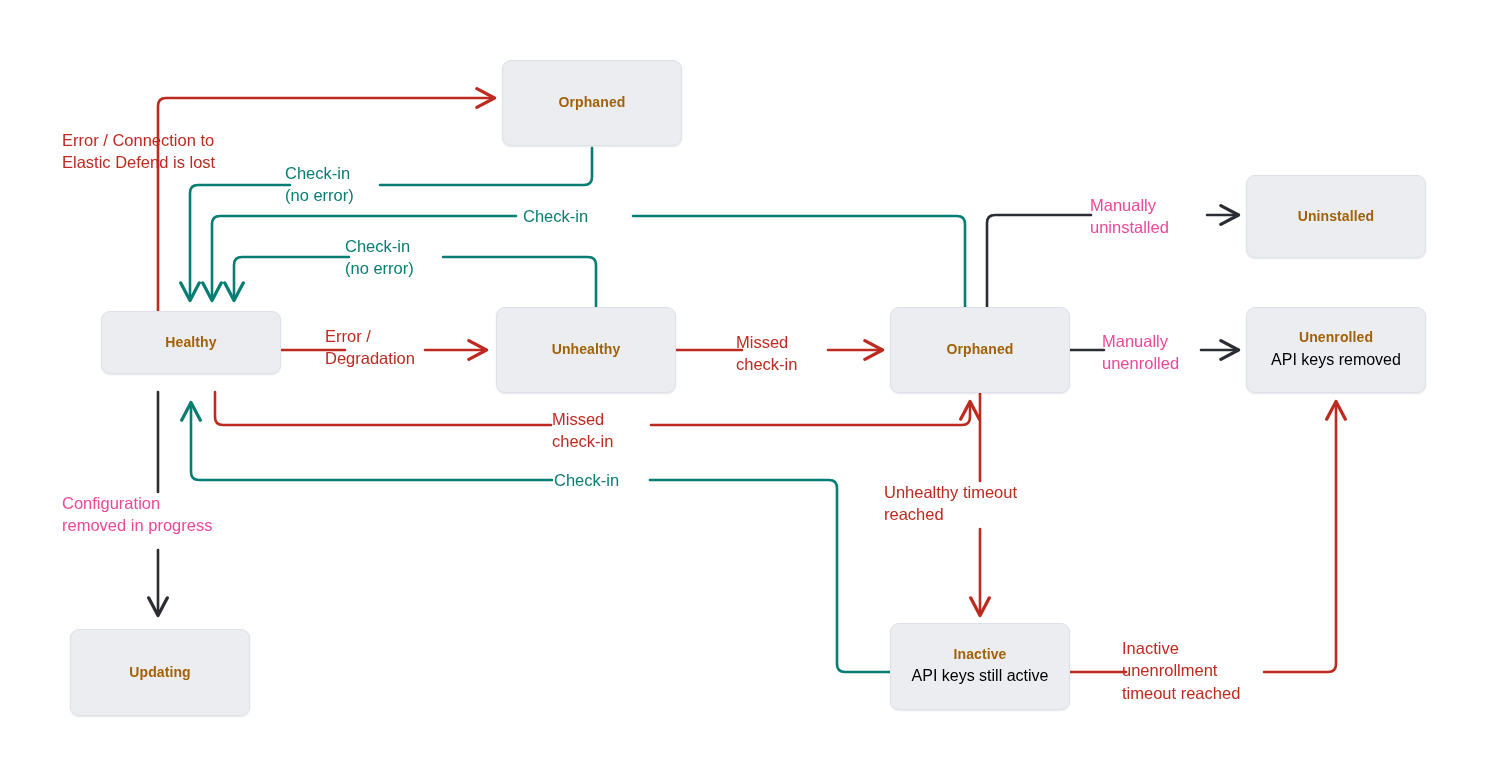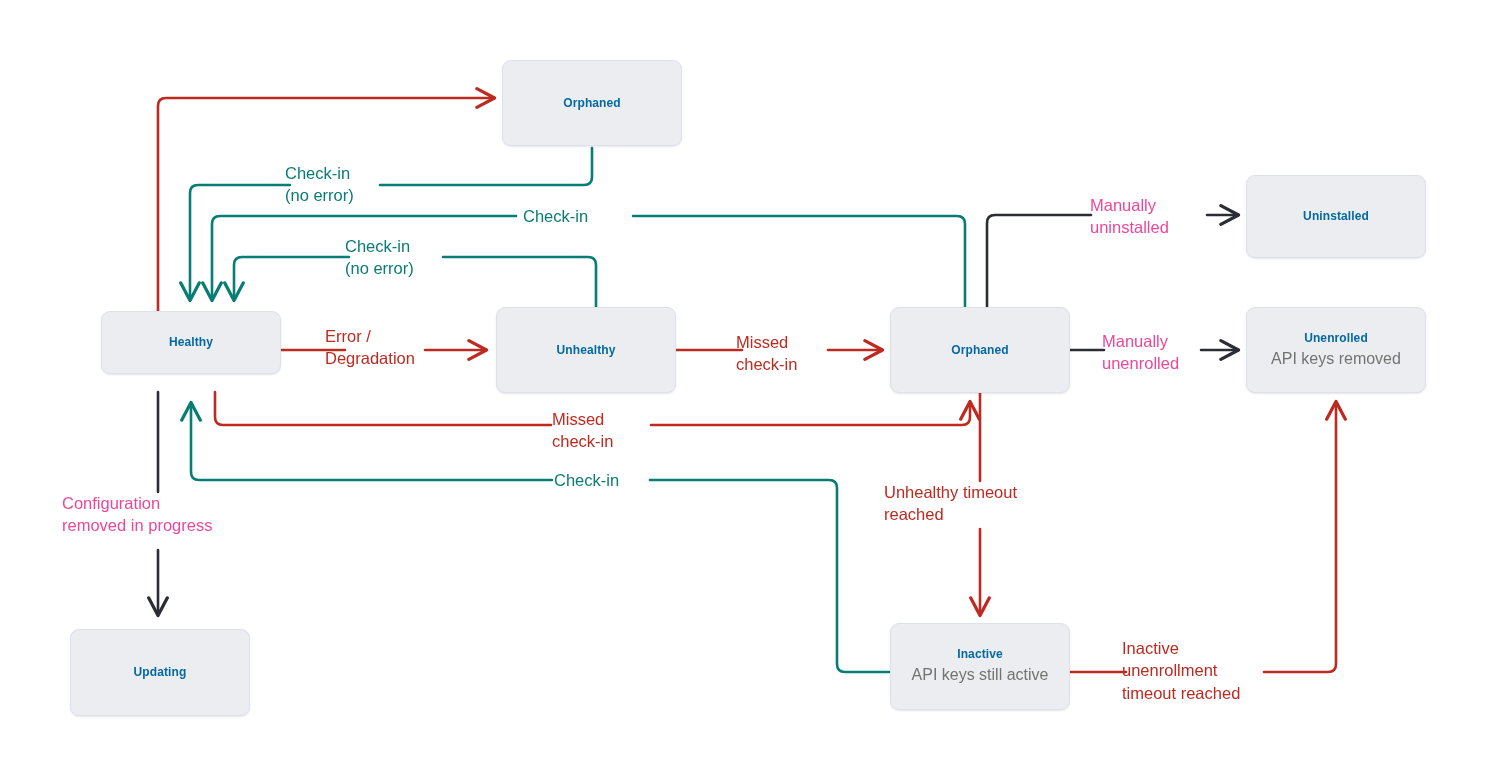--- a/index.html
+++ b/index.html
@@ -10,25 +10,25 @@
     position:absolute;
     background:#ECEDF1;
     border:1px solid #DDE2EA;
     border-radius:9px;
     box-shadow:0 1px 2px rgba(0,0,0,0.10);
     display:flex;flex-direction:column;
     align-items:center;justify-content:center;
     box-sizing:border-box;
   }
   .node .title{
-    font-size:12px;font-weight:bold;color:#0369a1;
+    font-size:14px;font-weight:bold;color:#a16207;
     letter-spacing:.1px;line-height:1.25;
   }
   .node .sub{
-    font-size:16px;font-weight:normal;color:#737373;
+    font-size:16px;font-weight:normal;color:#000000;
     line-height:1.3;margin-top:3px;white-space:nowrap;
   }
   .lbl{
     position:absolute;font-size:16.5px;line-height:1.35;
     text-align:left;white-space:pre-line;
   }
   .lbl.red{color:#BD2A20;}
   .lbl.teal{color:#097C73;}
   .lbl.dark{color:#ec4899;}
 </style>
@@ -107,20 +107,22 @@
 
   <div class="node" style="left:70px;top:629px;width:180px;height:87px;">
     <div class="title">Updating</div>
   </div>
 
   <div class="node" style="left:890px;top:623px;width:180px;height:87px;">
     <div class="title">Inactive</div>
     <div class="sub">API keys still active</div>
   </div>
 
+  <div class="lbl red" style="left:62px;top:129px;width:200px;text-align:left;">Error / Connection to
+Elastic Defend is lost</div>
 
   <div class="lbl teal" style="left:285px;top:162px;width:100px;">Check-in
 (no error)</div>
 
   <div class="lbl teal" style="left:523px;top:205px;width:100px;">Check-in</div>
 
   <div class="lbl teal" style="left:345px;top:235px;width:100px;">Check-in
 (no error)</div>
 
   <div class="lbl red" style="left:325px;top:325px;width:120px;">Error /

